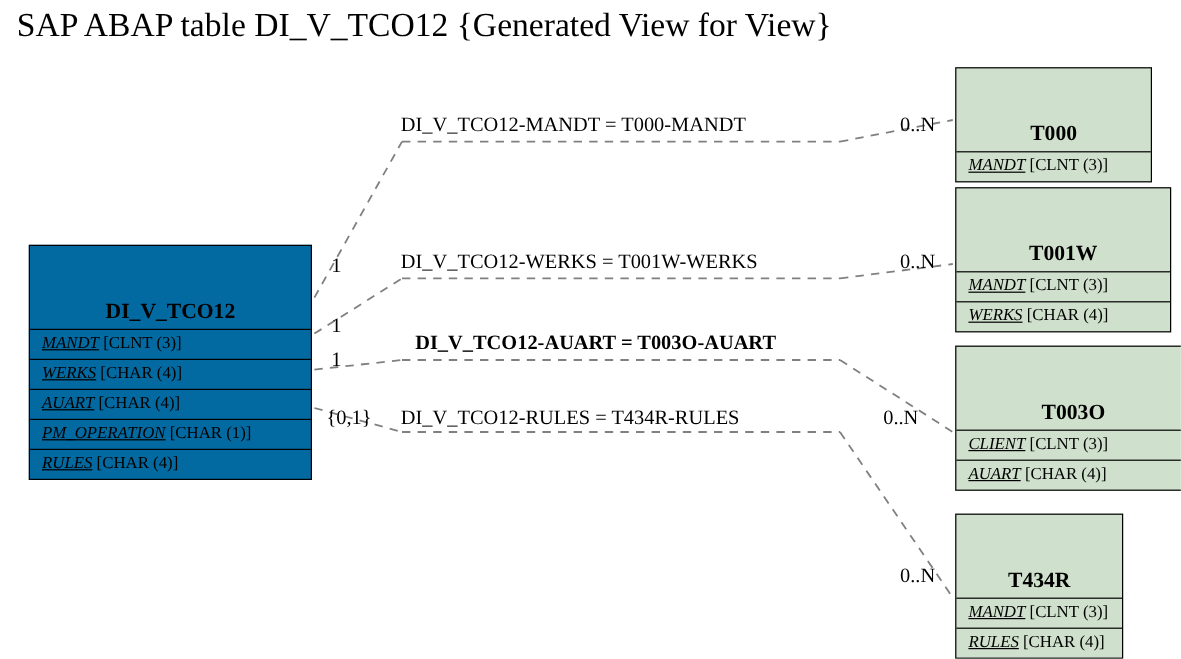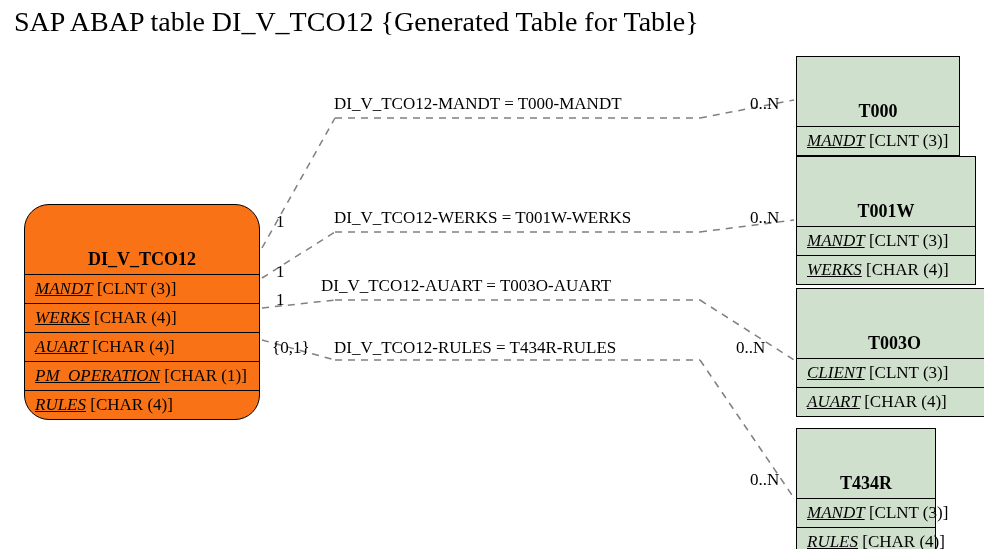--- a/index.html
+++ b/index.html
@@ -17,33 +17,33 @@
     left: 14px;
     top: 6px;
     font-size: 28px;
     color: #000;
   }
   .entity {
     position: absolute;
     border: 1.5px solid #000;
     background: #cfe0cc;
   }
-  .entity.main { background: #f97316; border-radius: 25px; }
+  .entity.main { background: #0369a1; }
   .entity .header {
     text-align: center;
     font-weight: bold;
     border-bottom: 1.5px solid #000;
     padding: 4px 10px;
     font-size: 18px;
     margin-top: 40px;
   }
   .entity .row {
     border-bottom: 1.5px solid #000;
     padding: 4px 10px;
-    font-size: 17px;
+    font-size: 14px;
     white-space: nowrap;
   }
   .entity .row:last-child { border-bottom: none; }
   .fld { text-decoration: underline; font-style: italic; }
   .typ { font-style: normal; }
   svg.lines {
     position: absolute;
     left: 0; top: 0;
     width: 984px; height: 549px;
     pointer-events: none;
@@ -52,21 +52,21 @@
     position: absolute;
     font-size: 17px;
     color: #000;
     white-space: nowrap;
     text-align: center;
   }
 </style>
 </head>
 <body>
 
-<div class="title">SAP ABAP table DI_V_TCO12 {Generated Table for Table}</div>
+<div class="title">SAP ABAP table DI_V_TCO12 {Generated View for View}</div>
 
 <div class="entity main" style="left:24px; top:204px; width:236px;">
   <div class="header">DI_V_TCO12</div>
   <div class="row"><span class="fld">MANDT</span> <span class="typ">[CLNT (3)]</span></div>
   <div class="row"><span class="fld">WERKS</span> <span class="typ">[CHAR (4)]</span></div>
   <div class="row"><span class="fld">AUART</span> <span class="typ">[CHAR (4)]</span></div>
   <div class="row"><span class="fld">PM_OPERATION</span> <span class="typ">[CHAR (1)]</span></div>
   <div class="row"><span class="fld">RULES</span> <span class="typ">[CHAR (4)]</span></div>
 </div>
 
@@ -115,19 +115,19 @@
 </svg>
 
 <div class="lbl" style="left:334px; top:94px;">DI_V_TCO12-MANDT = T000-MANDT</div>
 <div class="lbl" style="left:276px; top:212px;">1</div>
 <div class="lbl" style="left:750px; top:94px;">0..N</div>
 
 <div class="lbl" style="left:334px; top:208px;">DI_V_TCO12-WERKS = T001W-WERKS</div>
 <div class="lbl" style="left:276px; top:262px;">1</div>
 <div class="lbl" style="left:750px; top:208px;">0..N</div>
 
-<div class="lbl" style="left:321px; top:276px;">DI_V_TCO12-AUART = T003O-AUART</div>
+<div class="lbl" style="left:346px; top:276px;font-weight:bold;">DI_V_TCO12-AUART = T003O-AUART</div>
 <div class="lbl" style="left:276px; top:290px;">1</div>
 <div class="lbl" style="left:736px; top:338px;">0..N</div>
 
 <div class="lbl" style="left:334px; top:338px;">DI_V_TCO12-RULES = T434R-RULES</div>
 <div class="lbl" style="left:272px; top:338px;">{0,1}</div>
 <div class="lbl" style="left:750px; top:470px;">0..N</div>
 
 </body></html>

